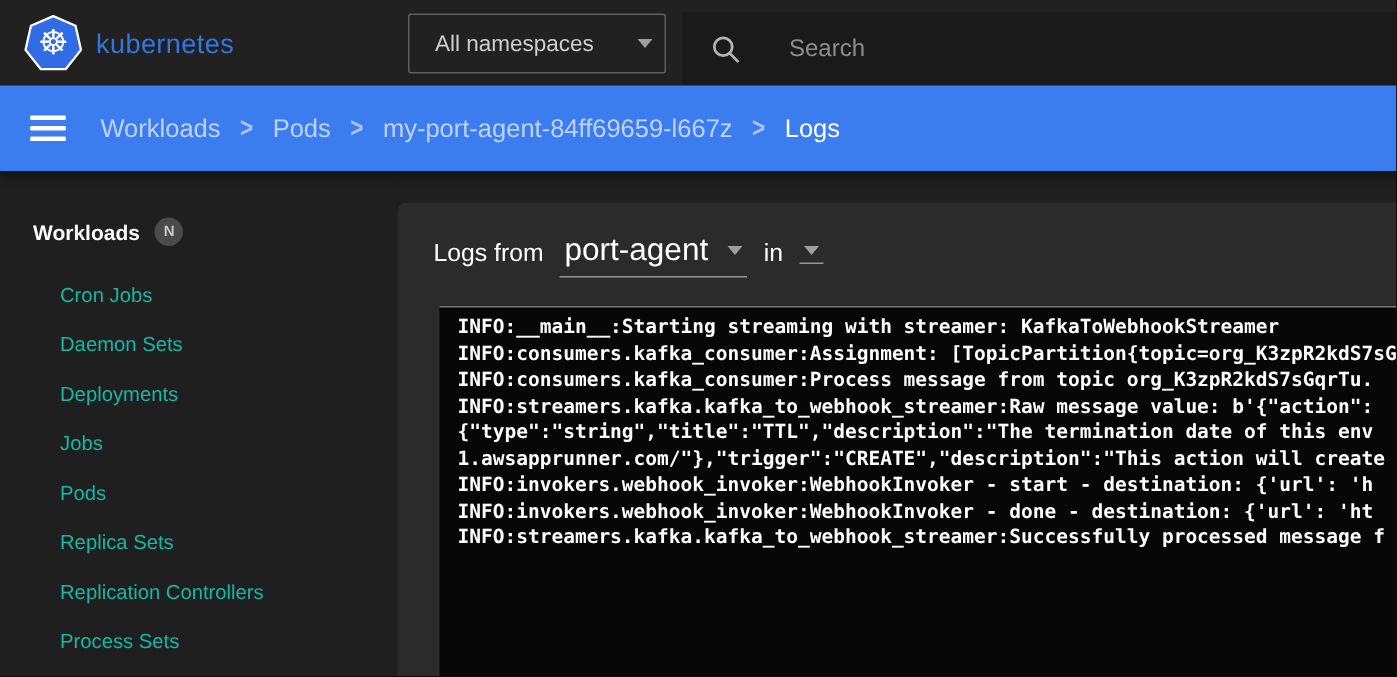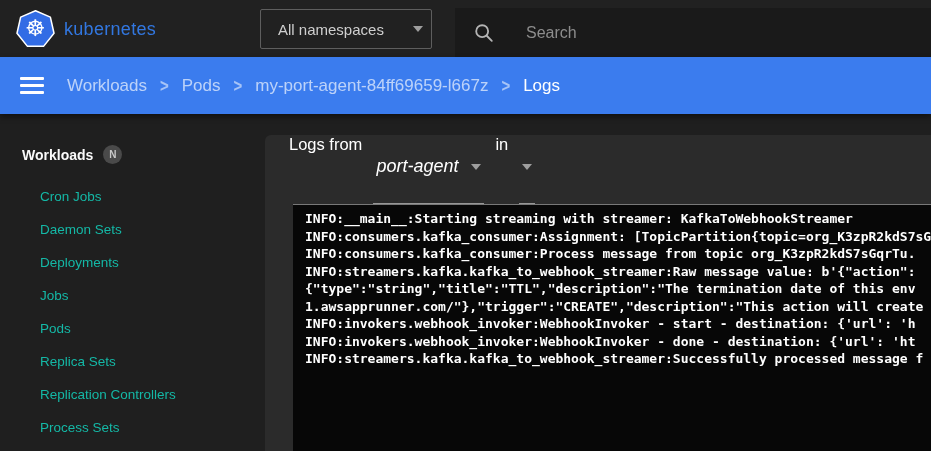--- a/index.html
+++ b/index.html
@@ -8,21 +8,21 @@
     position: relative; width: 931px; height: 451px; overflow: hidden;
     background: #1f1f1f; font-family: "Liberation Sans", sans-serif;
   }
 
   
   .topbar { position: absolute; top: 0; left: 0; width: 931px; height: 57px; background: #212121; }
   .brand { position: absolute; left: 16px; top: 9px; height: 40px; display: flex; align-items: center; gap: 9px; cursor: pointer; }
   .k8s-logo { width: 39px; height: 38px; display: block; }
   .brand-text { font-size: 18px; font-weight: 500; color: #3277e0; letter-spacing: 0.3px; }
   .ns-select {
-    position: absolute; left: 260px; top: 9px; width: 172px; height: 40px;
+    position: absolute; left: 272px; top: 9px; width: 172px; height: 40px;
     border: 1px solid #5e5e5e; border-radius: 2px; display: flex; align-items: center;
     justify-content: space-between; padding: 0 8px 0 17px; cursor: pointer;
   }
   .ns-select .ns-label { color: #cfcfcf; font-size: 15px; }
   .caret { width: 0; height: 0; border-left: 5px solid transparent; border-right: 5px solid transparent; border-top: 6px solid #9e9e9e; }
   .searchbar {
     position: absolute; left: 455px; top: 8px; right: 0; height: 49px;
     background: #1a1a1a; display: flex; align-items: center; padding-left: 18px;
   }
   .search-icon { width: 22px; height: 22px; flex: 0 0 auto; }
@@ -54,23 +54,23 @@
     width: 19px; height: 19px; border-radius: 50%; background: #4a4a4a; color: #c9c9c9;
     font-size: 10px; font-weight: 700; display: flex; align-items: center; justify-content: center;
   }
   .side-list { margin-top: 16px; }
   .side-item { height: 33px; line-height: 33px; padding-left: 40px; color: #14b8a6; font-size: 13.5px; cursor: pointer; white-space: nowrap; }
 
   .card {
     position: absolute; left: 265px; top: 21px; right: 0; bottom: 0;
     background: #2b2b2b; border-top-left-radius: 6px;
   }
-  .logs-header { height: 69px; display: flex; padding-left: 24px; gap: 11px; color: #fff; font-size: 16.5px; }
+  .logs-header { height: 69px; display: flex; align-items: center; padding-left: 24px; gap: 11px; color: #fff; font-size: 16.5px; }
   .dd { display: inline-flex; align-items: center; gap: 13px; border-bottom: 1px solid #969696; padding: 0 3px 5px 3px; cursor: pointer; }
-  .dd .dd-value { color: #fff; font-size: 18px; white-space: nowrap; font-style: italic; }
+  .dd .dd-value { color: #fff; font-size: 21px; white-space: nowrap; }
   .log-panel {
     position: absolute; top: 69px; left: 0; right: 0; bottom: 0;
     background: #070707; border-top: 1px solid #787878;
     padding: 5px 0 0 12px; overflow: hidden;
     font-family: "DejaVu Sans Mono", monospace; font-weight: 700;
     font-size: 13px; line-height: 17.5px; color: #fff; margin-left: 28px;
   }
   .log-line { white-space: pre; }
 </style>
 </head>

